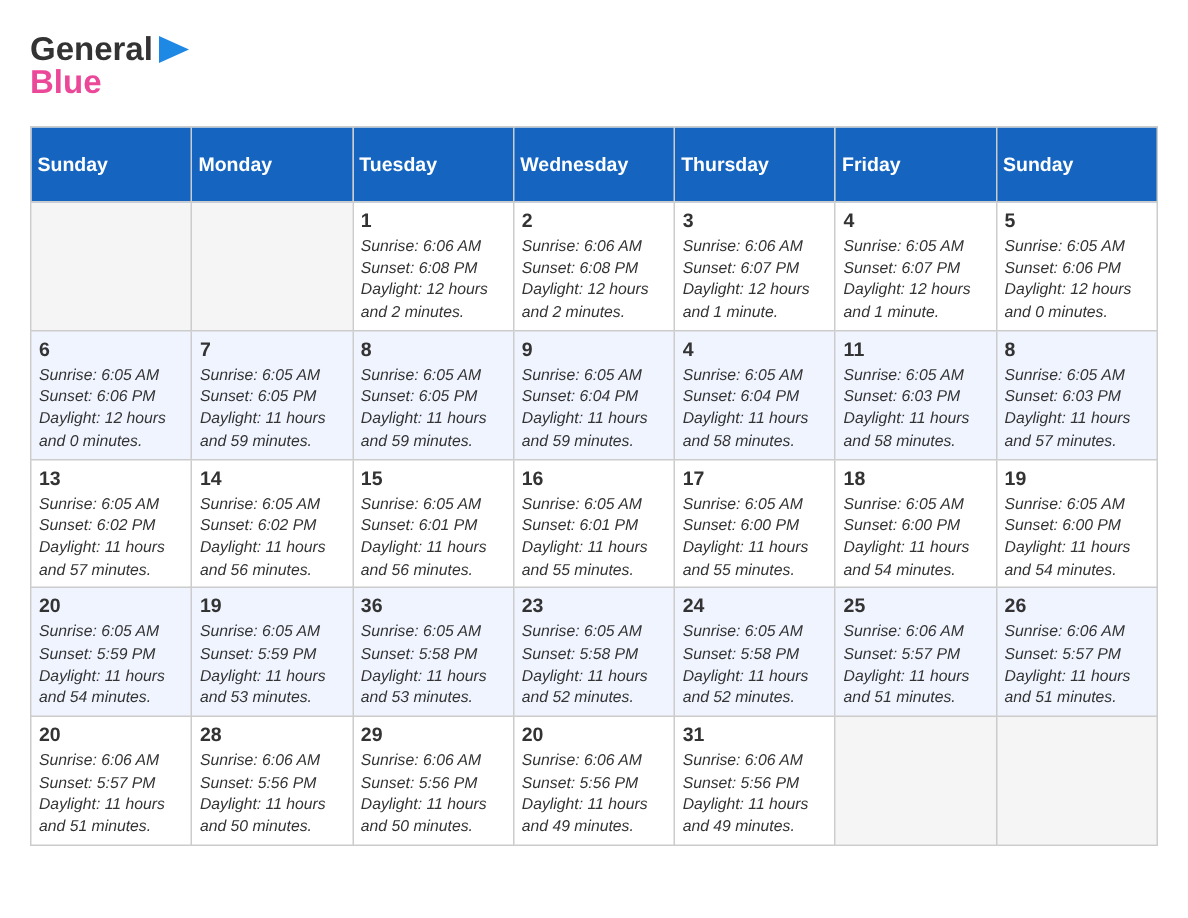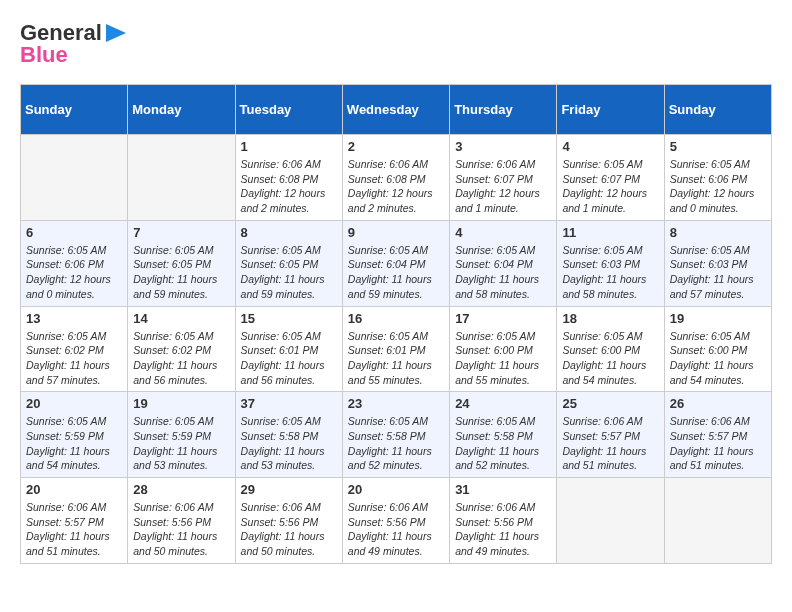--- a/index.html
+++ b/index.html
@@ -264,21 +264,21 @@
 and 54 minutes.</div>
         </td>
         <td>
           <span class="day-num">19</span>
           <div class="day-info" style="white-space: pre-line;">Sunrise: 6:05 AM
 Sunset: 5:59 PM
 Daylight: 11 hours
 and 53 minutes.</div>
         </td>
         <td>
-          <span class="day-num">37</span>
+          <span class="day-num">36</span>
           <div class="day-info" style="white-space: pre-line;">Sunrise: 6:05 AM
 Sunset: 5:58 PM
 Daylight: 11 hours
 and 53 minutes.</div>
         </td>
         <td>
           <span class="day-num">23</span>
           <div class="day-info" style="white-space: pre-line;">Sunrise: 6:05 AM
 Sunset: 5:58 PM
 Daylight: 11 hours

